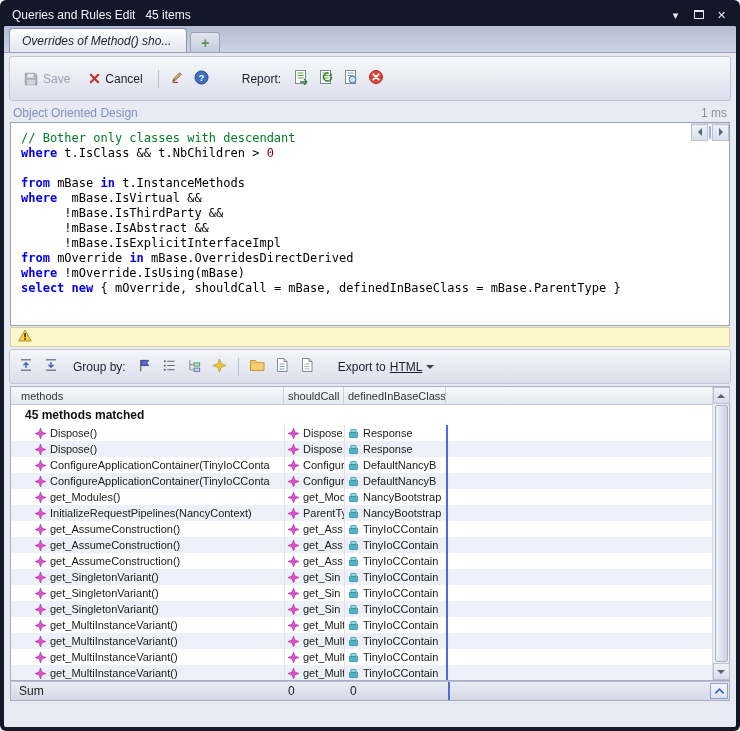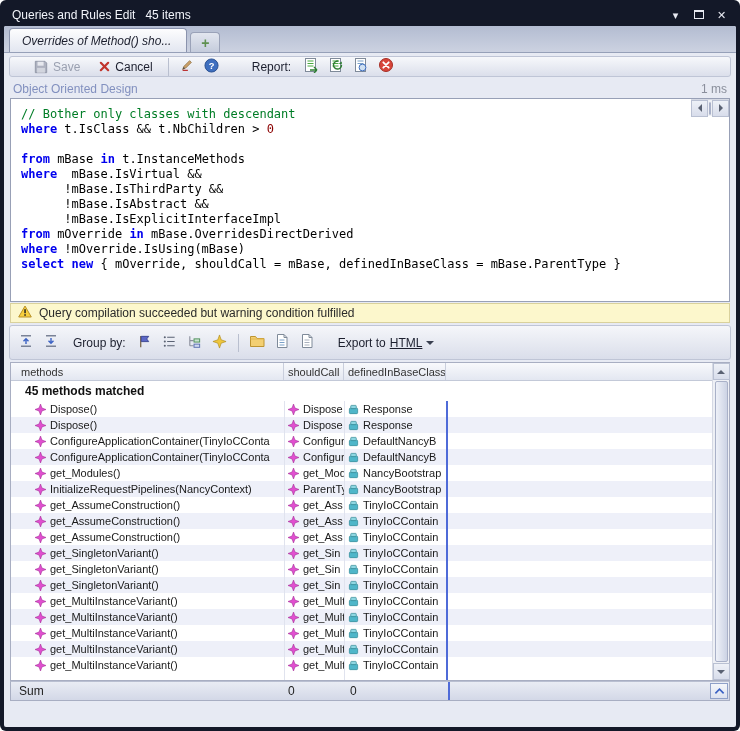--- a/index.html
+++ b/index.html
@@ -25,23 +25,23 @@
             border-bottom:1px solid #96a0b8; display:flex; align-items:flex-end; padding:3px 5px 0; gap:3px;font-style:italic; }
   .tab.active { height:24px; min-width:178px; background:linear-gradient(#fdfdfe,#e2e6f0);
                 border:1px solid #8a93ad; border-bottom:none; border-radius:4px 4px 0 0;
                 padding:0 12px; display:flex; align-items:center; color:#1c1f2e; }
   .tab.plus { height:20px; background:linear-gradient(#e2e6ef,#c5ccdc); border:1px solid #9aa2b8;
               border-bottom:none; border-radius:4px 4px 0 0; padding:0 10px;
               display:flex; align-items:center; }
   .plus-glyph { color:#5f9150; font-weight:bold; font-size:14px; line-height:1; }
 
   
-  .toolbar { height:21px; flex:0 0 auto; margin:3px 5px 2px; background:linear-gradient(#f7f8fb,#dbdfeb);
+  .toolbar { height:45px; flex:0 0 auto; margin:3px 5px 2px; background:linear-gradient(#f7f8fb,#dbdfeb);
              border:1px solid #bfc5d6; border-radius:3px; display:flex; align-items:center;
-             padding:0 16px; gap:3px; }
+             padding:0 6px; gap:3px; }
   .tbtn { display:flex; align-items:center; gap:5px; padding:3px 8px; border-radius:2px; color:#1c1f2e; cursor:default; }
   .tbtn.disabled { color:#9aa0b0; }
   .tsep { width:1px; height:18px; background:#b9bfcf; margin:0 4px; flex:0 0 auto; }
   .ibtn { width:22px; height:22px; display:flex; align-items:center; justify-content:center; border-radius:2px; }
   .report-label { margin-left:26px; margin-right:6px; color:#1c1f2e; }
 
   .results-toolbar { height:35px; flex:0 0 auto; margin:0 5px 2px; background:linear-gradient(#f5f6fa,#dadeea);
                      border:1px solid #bfc5d6; border-radius:3px; display:flex; align-items:center;
                      padding:0 5px; gap:3px; }
   .groupby-label { margin:0 5px 0 8px; color:#1c1f2e; }
@@ -241,21 +241,20 @@
     </div>
 
     <div class="warnbar">
       <span>
         <svg width="14" height="13" viewBox="0 0 14 13">
             <path d="M7 1 L13.3 12 H0.7 Z" fill="#f7cf3e" stroke="#b8912a"></path>
             <rect x="6.3" y="4.2" width="1.5" height="4" fill="#222"></rect>
             <rect x="6.3" y="9.2" width="1.5" height="1.6" fill="#222"></rect>
           </svg>
       </span>
-      <span>Query compilation succeeded but warning condition fulfilled</span>
     </div>
 
     <div class="results-toolbar">
       <div class="ibtn">
         <span>
           <svg width="14" height="14" viewBox="0 0 14 14">
               <path d="M2 1.8 h10 M2 12.2 h10" stroke="#7a8296" stroke-width="1.4"></path>
               <path d="M7 10 L7 5 M4.5 7.2 L7 4.7 L9.5 7.2" stroke="#3b62c4" stroke-width="1.4" fill="none"></path>
             </svg>
         </span>

